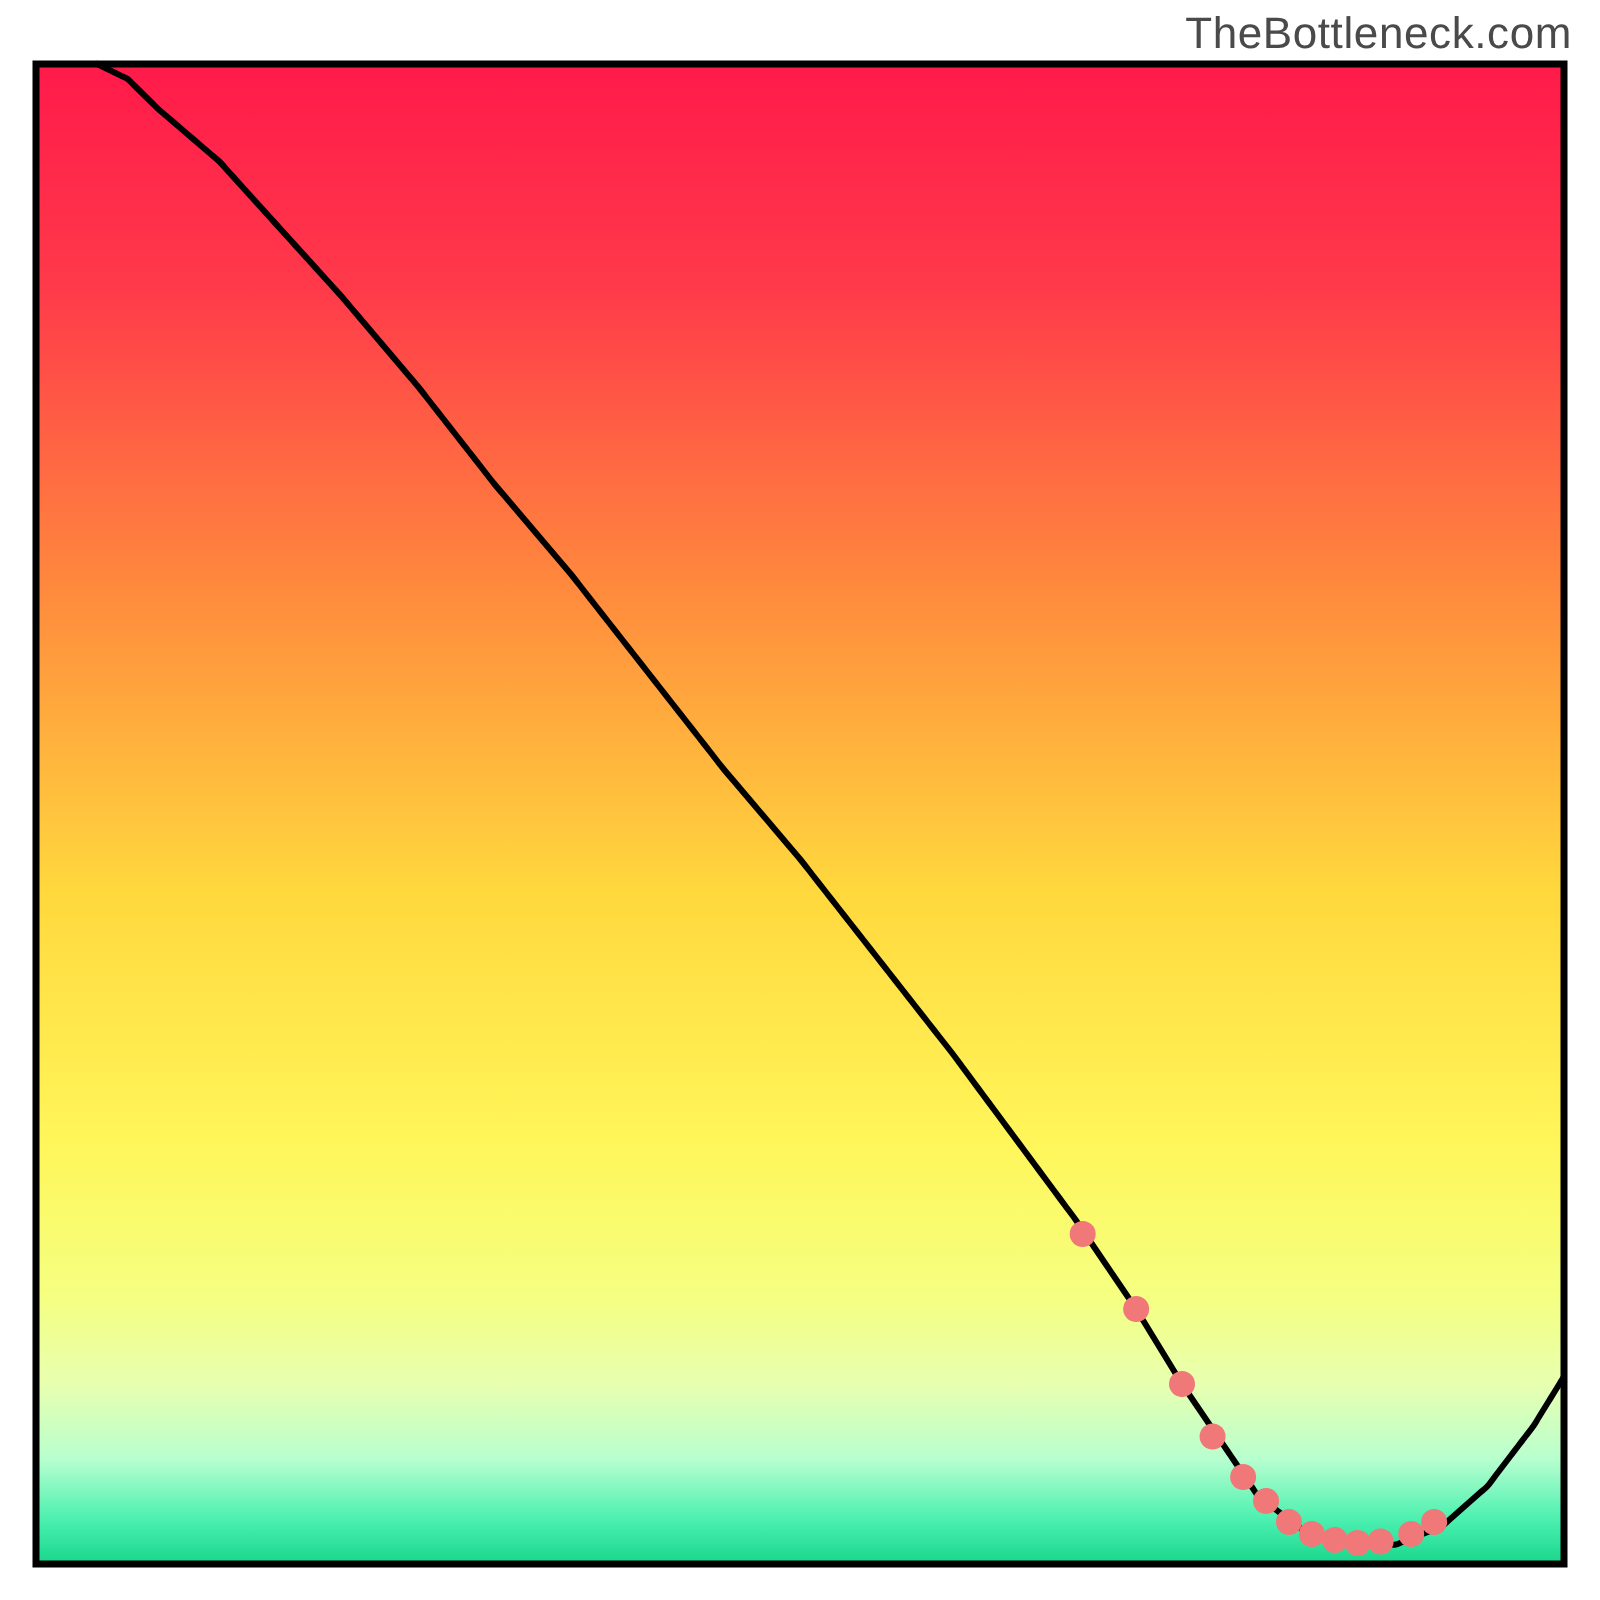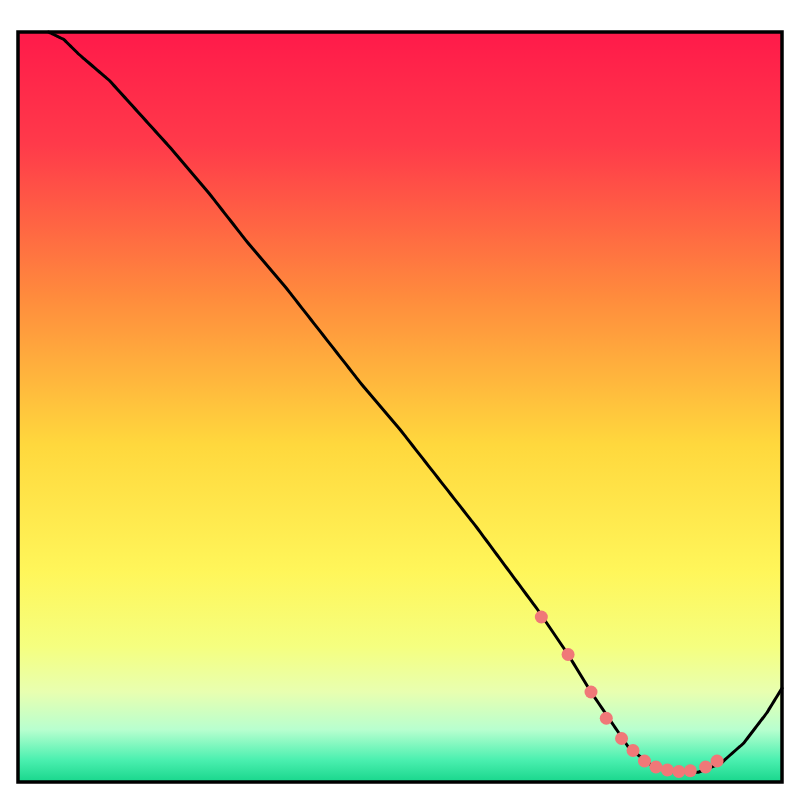--- a/index.html
+++ b/index.html
@@ -29,20 +29,21 @@
   svg.plot {
     position: absolute;
     top: 0;
     left: 0;
   }
 </style>
 </head>
 <body>
 
 <div class="chart-container">
+  <div class="watermark">TheBottleneck.com</div>
   <svg class="plot" width="800" height="800" viewBox="0 0 800 800">
     <defs>
       <linearGradient id="bg-grad" x1="0" y1="0" x2="0" y2="1">
           <stop offset="0%" stop-color="#ff1a4a"></stop>
           <stop offset="15%" stop-color="#ff3a4a"></stop>
           <stop offset="35%" stop-color="#ff8a3d"></stop>
           <stop offset="55%" stop-color="#ffd83d"></stop>
           <stop offset="72%" stop-color="#fff65a"></stop>
           <stop offset="82%" stop-color="#f5ff80"></stop>
           <stop offset="88%" stop-color="#e8ffb0"></stop>

